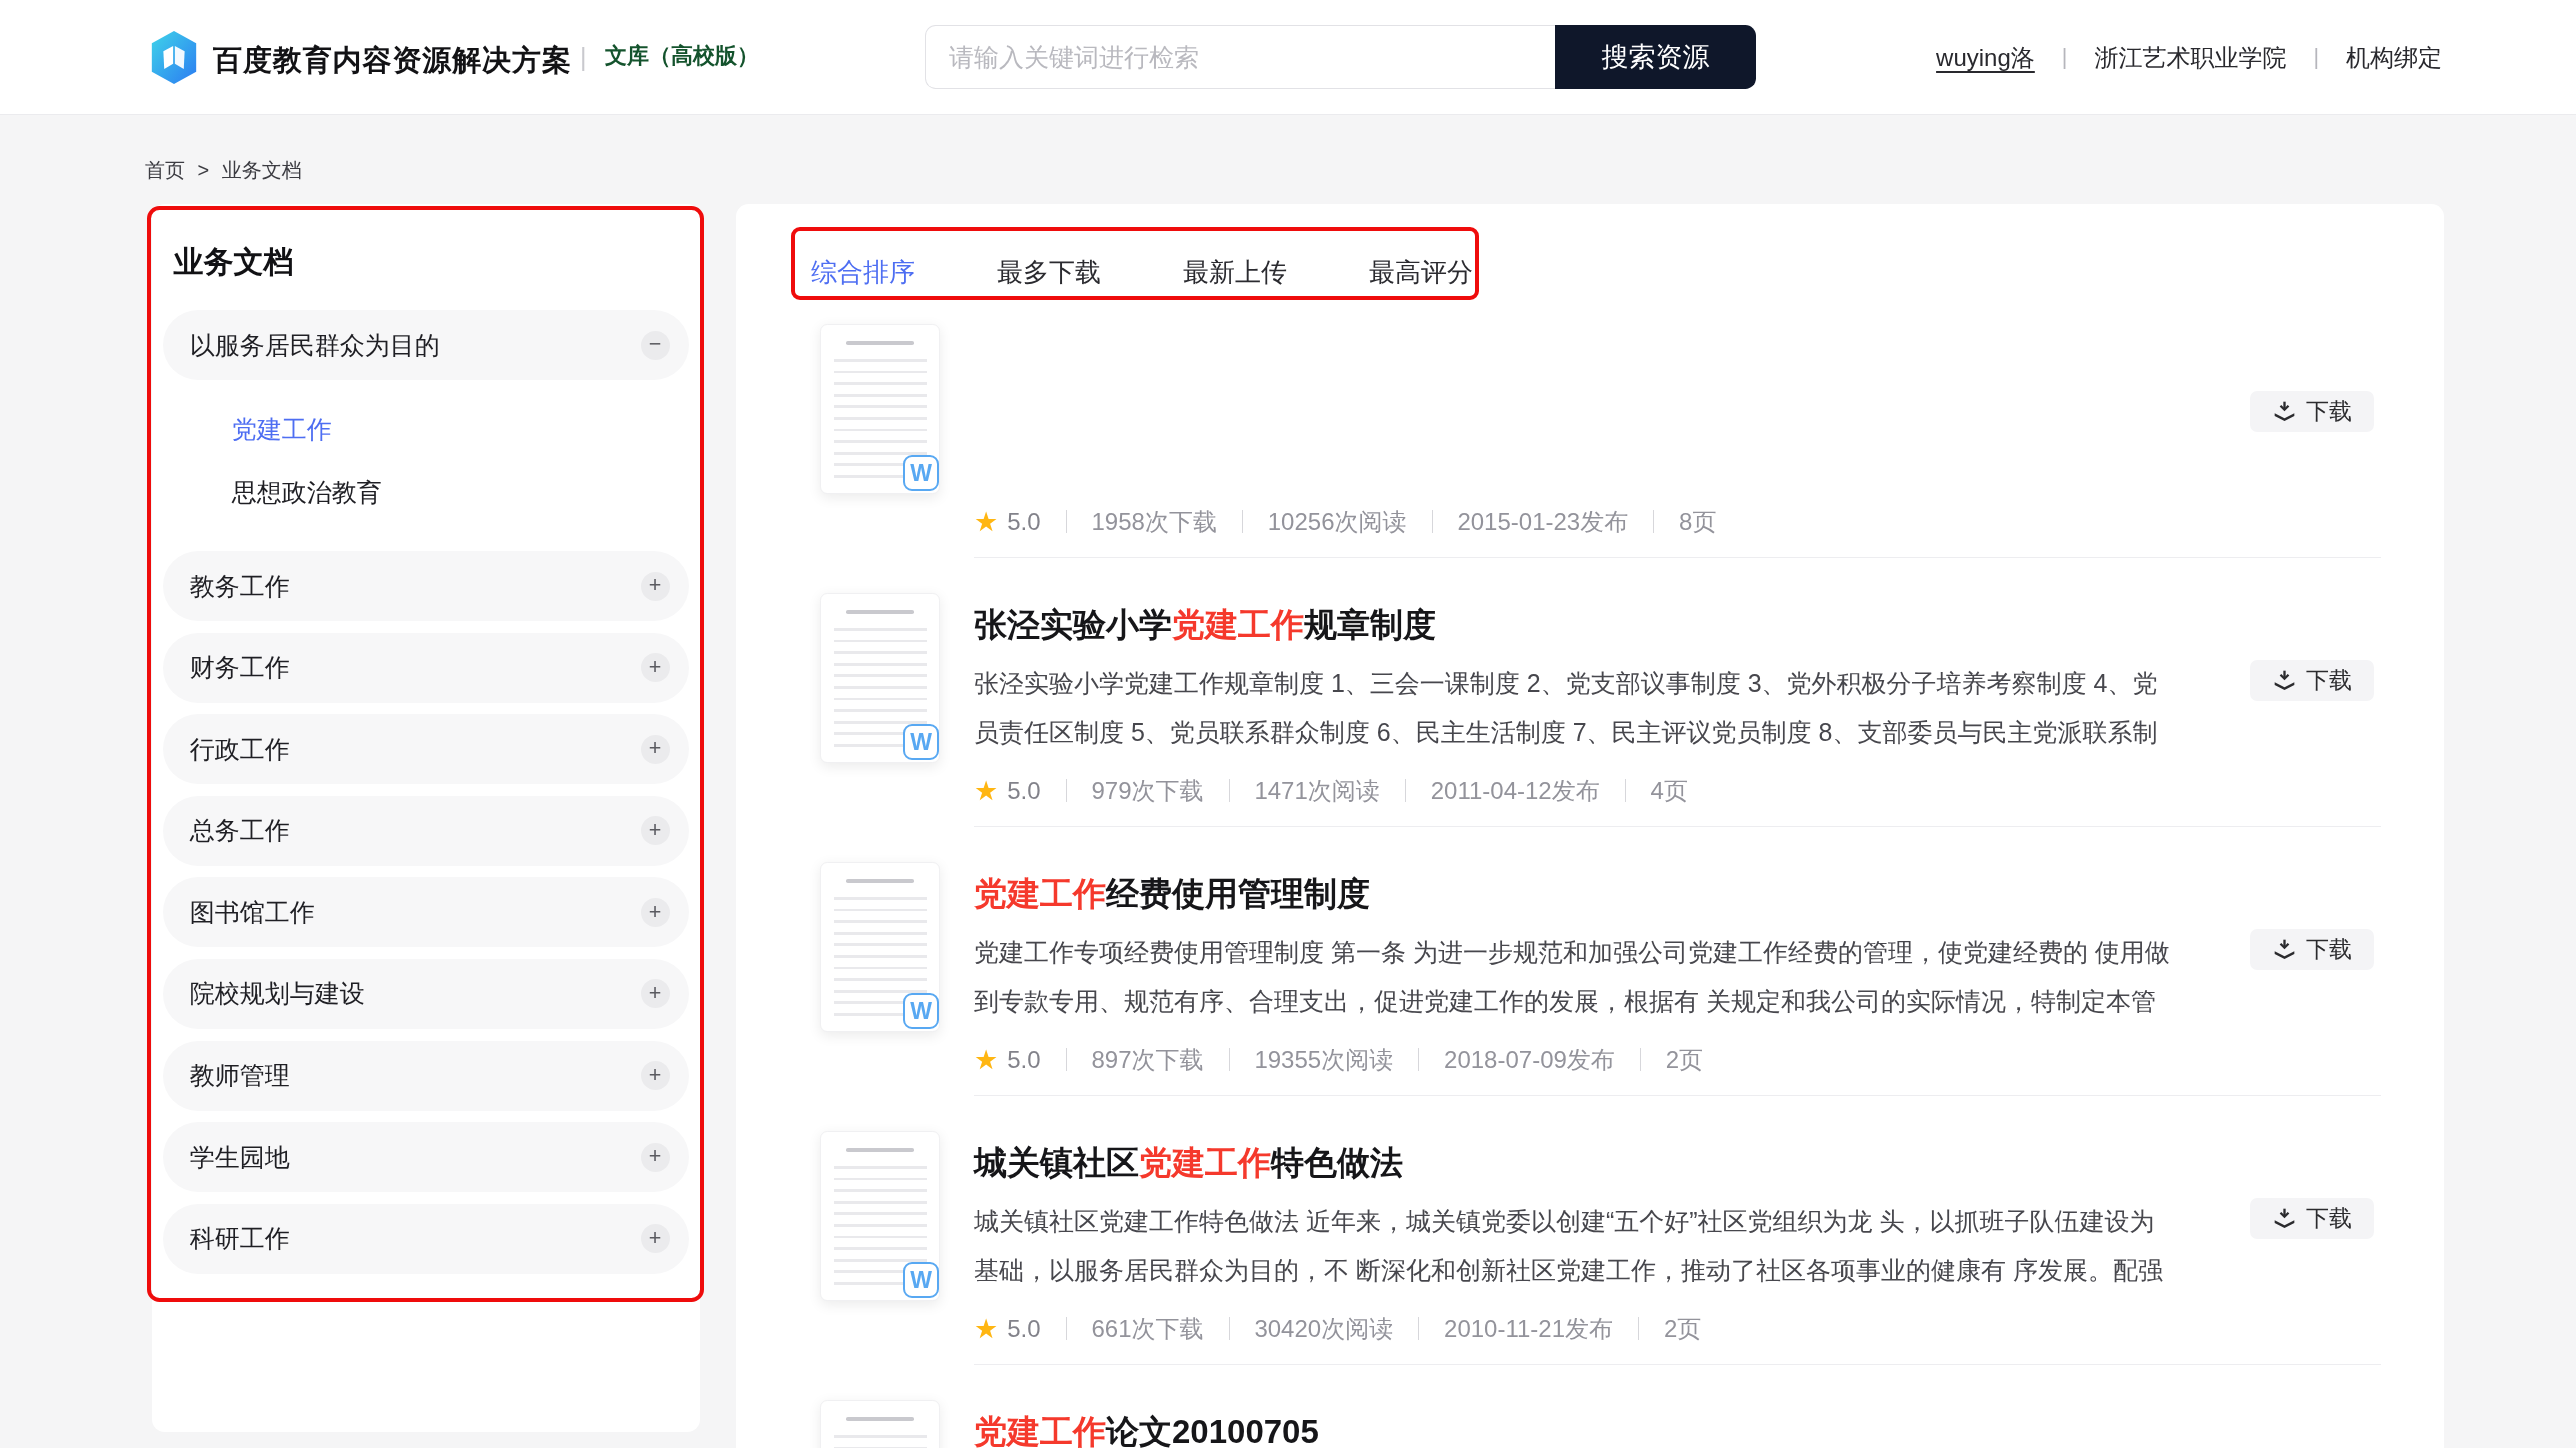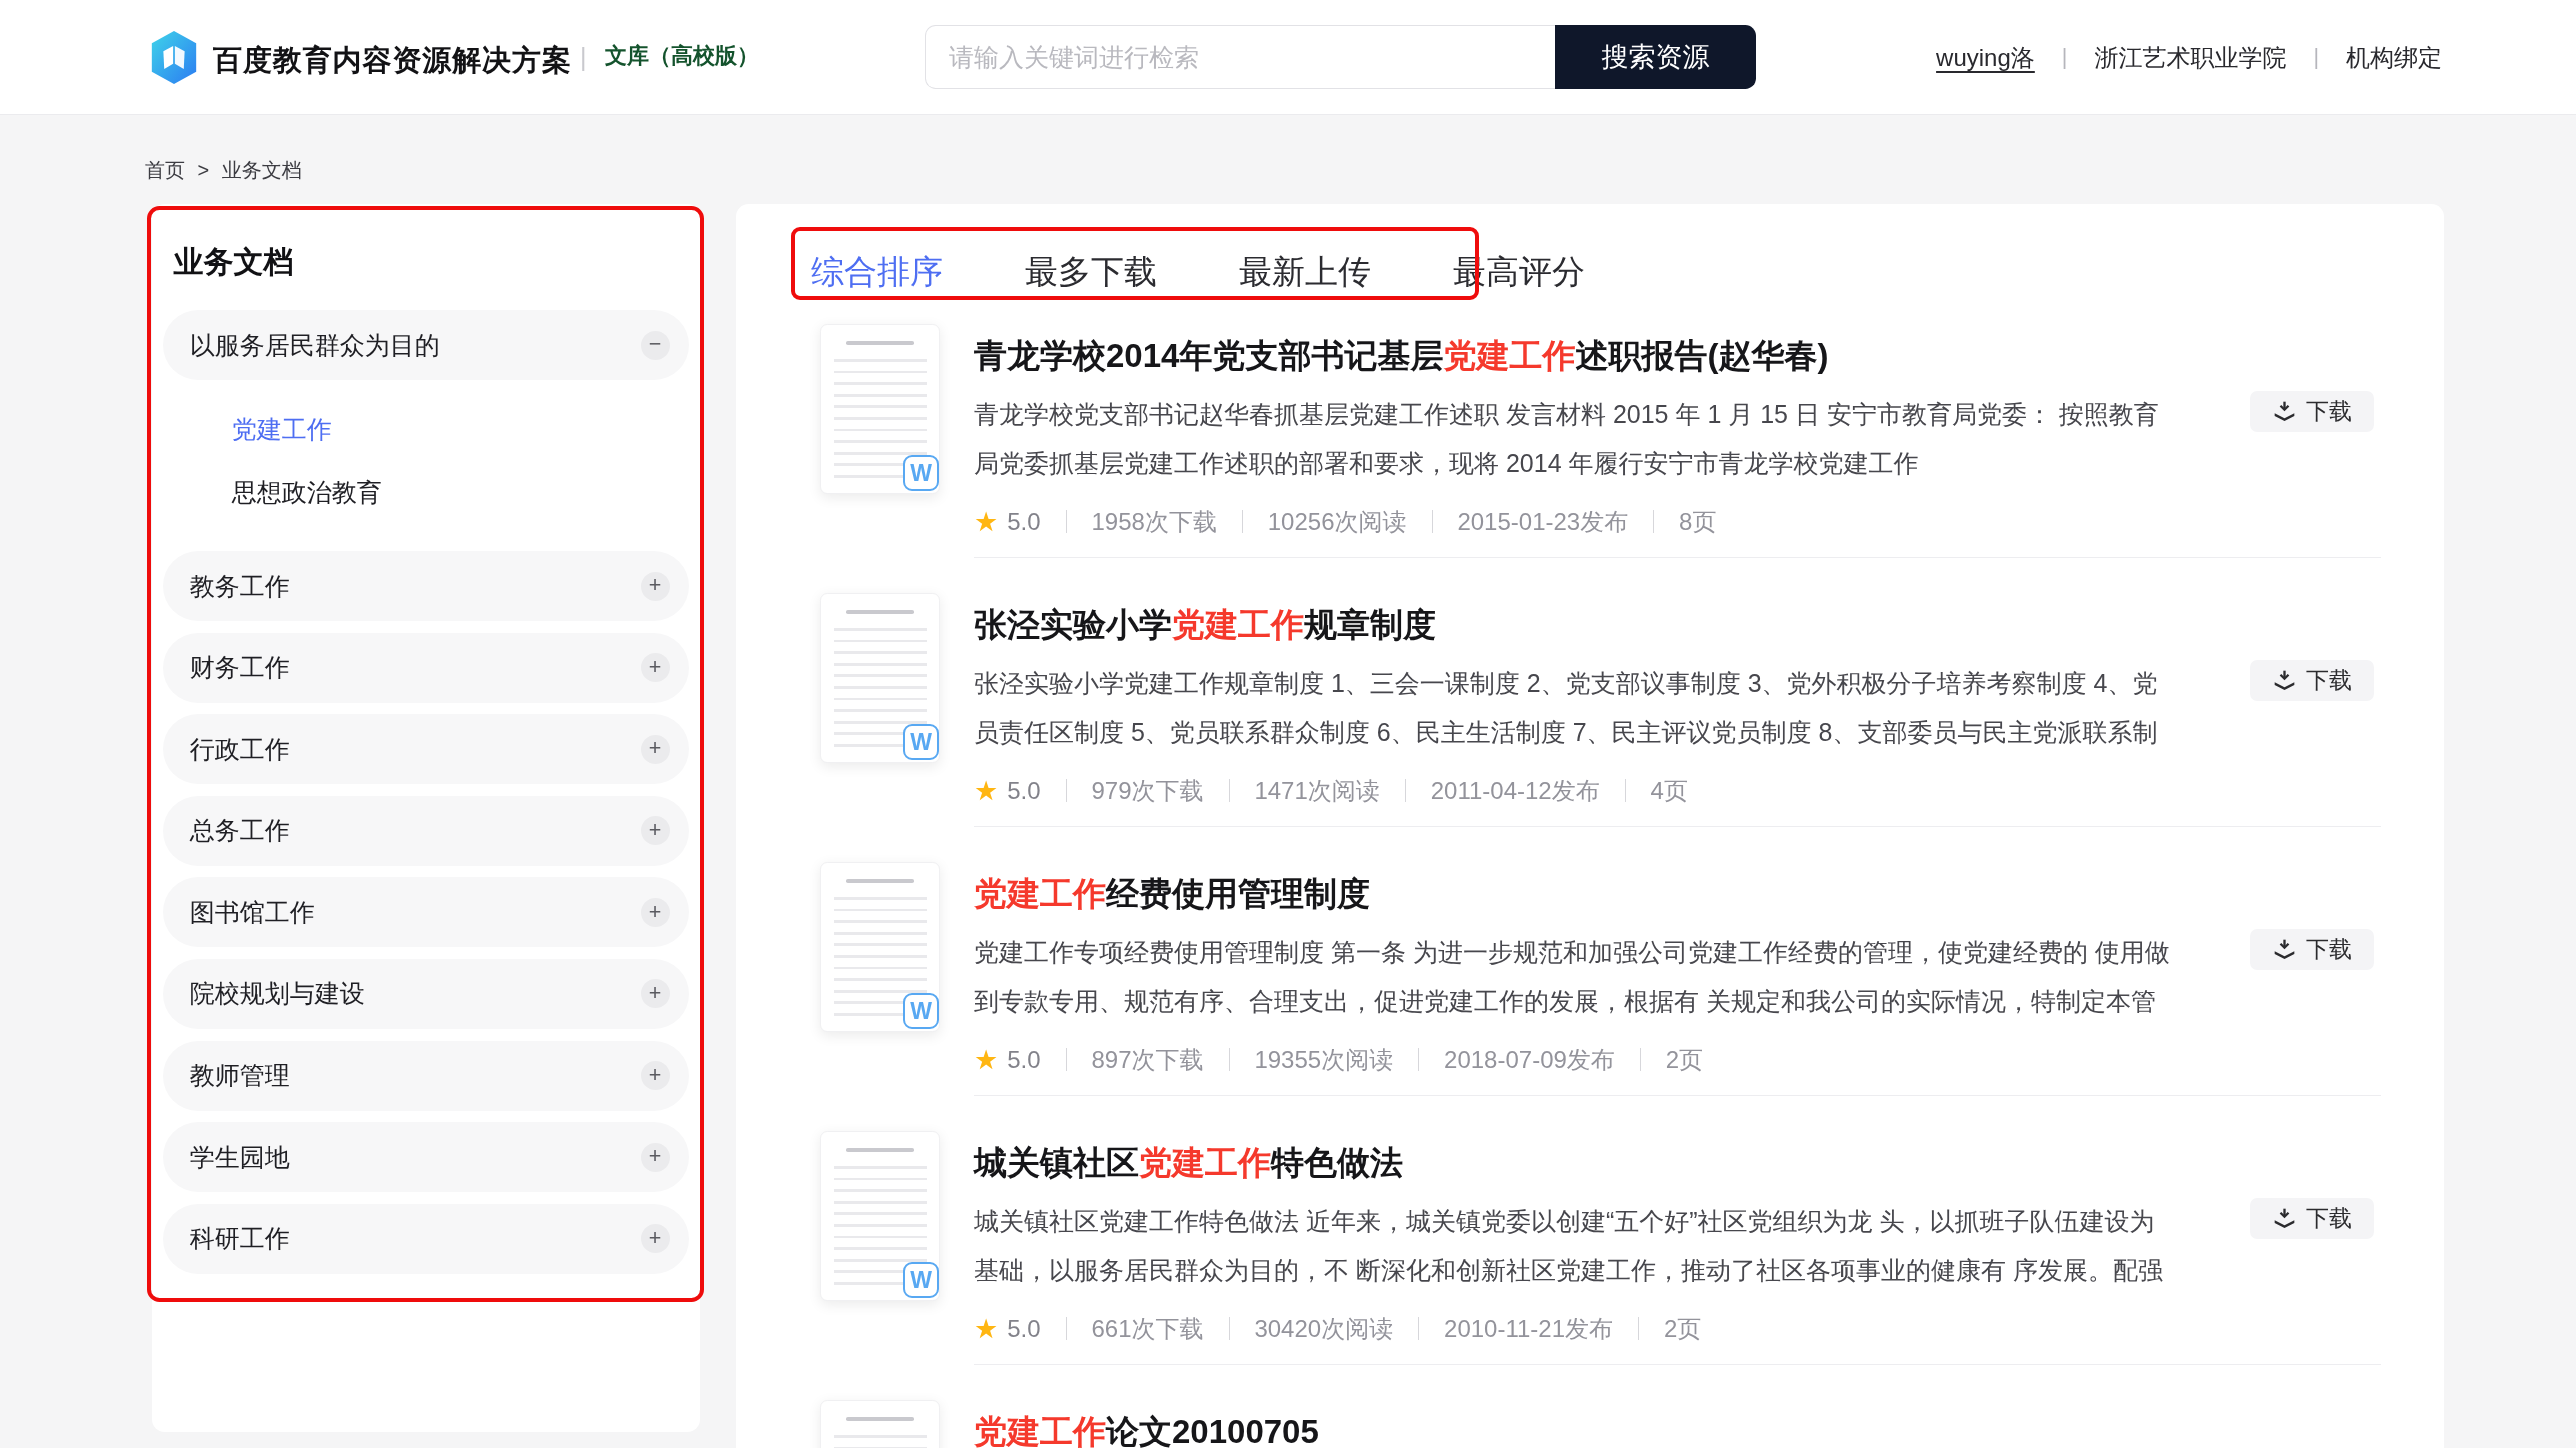--- a/index.html
+++ b/index.html
@@ -49,21 +49,21 @@
 
   
   .anno { position:absolute; border:4.5px solid #ef0c0c; border-radius:12.5px; pointer-events:none; z-index:9; }
   .anno-sidebar { left:147px; top:206px; width:557px; height:1096px; }
   .anno-tabs { left:791px; top:227px; width:688px; height:73px; border-radius:9px; }
 
   
   .main { position:absolute; left:736px; top:204px; width:1708px; height:1343px;
           background:#ffffff; border-radius:12.5px; }
   .tabs { position:absolute; left:75px; top:43px; height:50px; display:flex; gap:82px; align-items:center; }
-  .tab { font-size:33px; color:#2b2b30; cursor:pointer; }
+  .tab { font-size:26px; color:#2b2b30; cursor:pointer; }
   .tab.active { color:#4e6ef2; }
 
   .items { position:absolute; left:0; top:118px; width:1708px; }
   .item { position:relative; height:269px; }
   .item.with-sep::after { content:""; position:absolute; left:238px; right:63px; top:235px; border-top:0.9px solid #ededf0; }
 
   .thumb { position:absolute; left:84px; top:1.8px; width:120px; height:170px; background:#ffffff;
            border:0.9px solid #f0f0f2; border-radius:7.2px; box-shadow:0 3.6px 12.5px rgba(0,0,0,.08); cursor:pointer; }
   .thumb .doc-head { position:absolute; left:25px; right:25px; top:16px; height:4.5px; background:#c9c9ce; border-radius:1.8px; }
   .thumb .doc-lines { position:absolute; left:12.5px; right:12.5px; top:34px; bottom:12.5px;
@@ -184,24 +184,20 @@
   </div>
 
   <div class="items">
 
     <div class="item with-sep">
       <div class="thumb">
         <div class="doc-head"></div>
         <div class="doc-lines"></div>
         <div class="badge-w">W</div>
       </div>
-      <div class="item-content">
-        <div class="item-title"><span>青龙学校2014年党支部书记基层</span><span class="hl">党建工作</span><span>述职报告(赵华春)</span></div>
-        <div class="item-desc">青龙学校党支部书记赵华春抓基层党建工作述职 发言材料 2015 年 1 月 15 日 安宁市教育局党委： 按照教育局党委抓基层党建工作述职的部署和要求，现将 2014 年履行安宁市青龙学校党建工作</div>
-      </div>
       <div class="item-meta">
         <span class="star">★</span>
         <span class="rating">5.0</span>
         <span class="vdiv"></span>
         <span>1958次下载</span>
         <span class="vdiv"></span>
         <span>10256次阅读</span>
         <span class="vdiv"></span>
         <span>2015-01-23发布</span>
         <span class="vdiv"></span>

